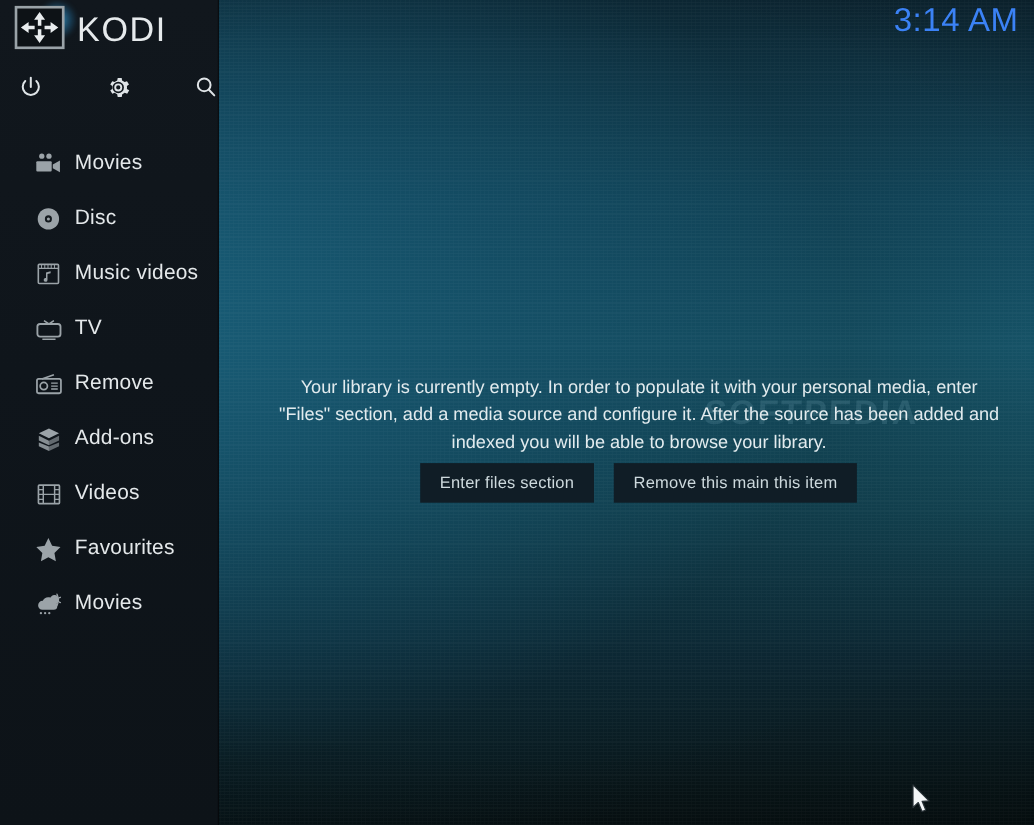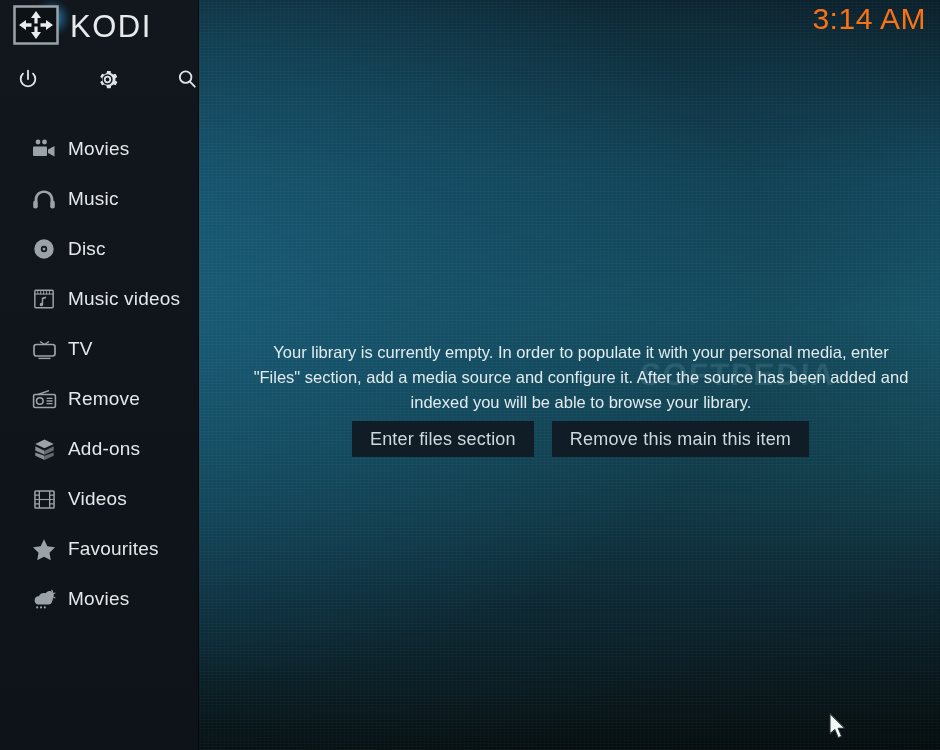--- a/index.html
+++ b/index.html
@@ -132,21 +132,21 @@
     letter-spacing:0.2px;
   }
 
   
   .clock {
     position:absolute;
     right:14px; top:2px;
     font-size:30px;
     font-weight:300;
     letter-spacing:0.5px;
-    color:#f97316;
+    color:#3b82f6;
     z-index:6;
   }
 
   
   .content {
     position:absolute;
     left:221px; top:0;
     width:597px; height:750px;
     z-index:4;
   }
@@ -169,21 +169,21 @@
     gap:18px;
   }
   .btn {
     height:36px;
     padding:0 18px;
     display:flex; align-items:center; justify-content:center;
     background:#101d26;
     border:none;
     color:#cdd9dd;
     font-family:"Liberation Sans", sans-serif;
-    font-size:18px;
+    font-size:15px;
     font-weight:300;
     letter-spacing:0.2px;
     cursor:pointer;
   }
 
   
   .cursor {
     position:absolute;
     left:828px; top:712px;
     z-index:20;
@@ -267,30 +267,20 @@
             <circle cx="6" cy="3" r="2.4"></circle>
               <circle cx="12.5" cy="3" r="2.4"></circle>
             <rect x="1" y="7.5" width="14" height="9.5" rx="1"></rect>
             <polygon points="16,10.5 22.5,7 22.5,17.5 16,14"></polygon>
           </svg>
         </span>
         <span class="menu-label">Movies</span>
       </div>
 
 
-      <div class="menu-item">
-        <span class="menu-icon">
-          <svg width="24" height="21" viewBox="0 0 24 21" fill="#9ba3a8">
-            <path d="M12 1.4C6.6 1.4 2.6 5.3 2.6 10.4v2.1h2.9v-2.1c0-3.6 2.9-6.3 6.5-6.3s6.5 2.7 6.5 6.3v2.1h2.9v-2.1c0-5.1-4-9-9.4-9z"></path>
-            <rect x="1.2" y="11.6" width="4.6" height="8" rx="2.1"></rect>
-            <rect x="18.2" y="11.6" width="4.6" height="8" rx="2.1"></rect>
-          </svg>
-        </span>
-        <span class="menu-label">Music</span>
-      </div>
 
       <div class="menu-item">
         <span class="menu-icon">
           <svg width="22" height="22" viewBox="0 0 24 24">
             <circle cx="12" cy="12" r="10.6" fill="#9ba3a8"></circle>
             <circle cx="12" cy="12" r="3.5" fill="#141a1f"></circle>
             <circle cx="12" cy="12" r="1.5" fill="#9ba3a8"></circle>
           </svg>
         </span>
         <span class="menu-label">Disc</span>

